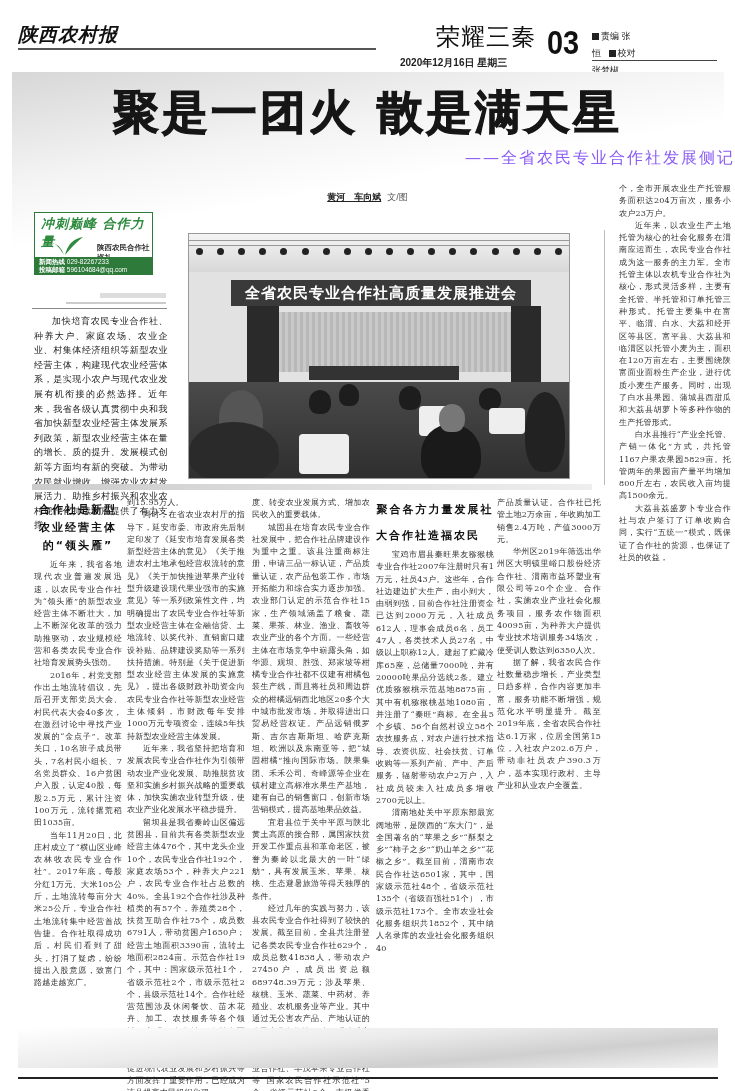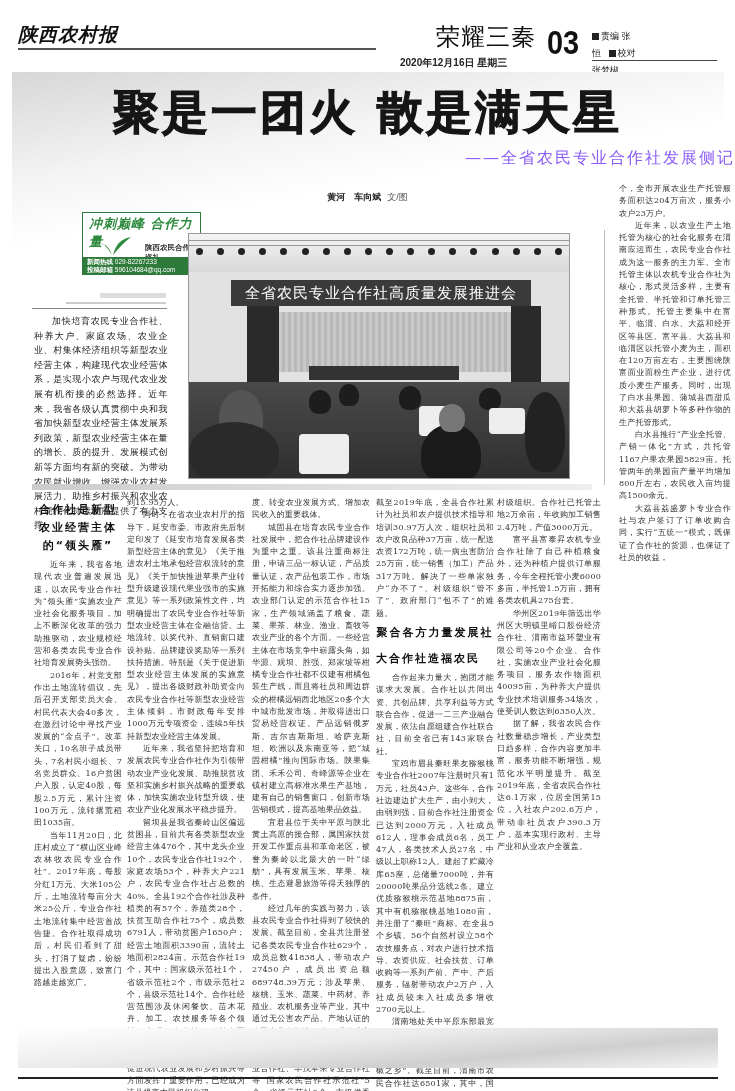--- a/index.html
+++ b/index.html
@@ -10,40 +10,40 @@
 .section-name{position:absolute;left:436px;top:21px;font-size:24px;color:#111;letter-spacing:1px;font-family:"DejaVu Serif",serif;}
 .pageno{position:absolute;left:547px;top:23px;font-size:34px;font-weight:bold;color:#111;font-family:"Liberation Sans",sans-serif;transform:scaleX(0.85);transform-origin:left;}
 .date{position:absolute;left:400px;top:56px;font-size:10px;font-weight:bold;font-family:"Liberation Sans",sans-serif;}
 .credits{position:absolute;left:592px;top:18px;font-size:9px;font-family:"Liberation Sans",sans-serif;line-height:17px;margin-top:10px;}
 .credits .sq{display:inline-block;width:7px;height:7px;background:#222;margin-right:2px;vertical-align:-1px;}
 .credit-rule{position:absolute;left:592px;top:60px;width:125px;height:1px;background:#444;}
 .banner{position:absolute;left:12px;top:72px;width:712px;height:195px;background:linear-gradient(170deg,#d7d7d7 0%,#f4f4f4 35%,#fff 55%,#fff 100%);}
 .headline{position:absolute;left:0;width:735px;top:82px;text-align:center;font-family:"DejaVu Sans",sans-serif;font-weight:900;font-size:46px;letter-spacing:3px;color:#161616;-webkit-text-stroke:1px #161616;}
 .subhead{position:absolute;left:0;width:735px;top:148px;text-align:right;font-size:16px;color:#8b5cf6;letter-spacing:2px;}
 .byline{position:absolute;left:0;width:735px;top:191px;text-align:center;font-size:9px;font-family:"Liberation Sans",sans-serif;}
-.byline b{margin-right:0;}
+.byline b{margin-right:0;text-decoration:underline;}
 .byline span.role{color:#555;margin-left:6px;}
-.promo{position:absolute;left:34px;top:212px;width:119px;height:63px;border:1.5px solid #2d7a3a;background:#fff;margin-left:48px;}
+.promo{position:absolute;left:34px;top:212px;width:119px;height:63px;border:1.5px solid #2d7a3a;background:#fff;}
 .promo .slogan{position:absolute;left:6px;top:2px;font-size:13px;font-weight:bold;color:#2d8a3e;font-style:italic;letter-spacing:1px;}
 .promo .leaf{position:absolute;left:10px;top:22px;width:40px;height:22px;}
 .promo .tour{position:absolute;left:62px;top:30px;font-size:7.5px;font-family:"Liberation Sans",sans-serif;font-weight:bold;color:#333;}
 .promo .contact{position:absolute;left:0;bottom:0;width:100%;height:17px;background:#2d7a3a;color:#fff;font-size:6.5px;font-family:"Liberation Sans",sans-serif;line-height:8px;padding:1px 4px;}
 .promo .contact span{display:block;}
 .deco-bar1{position:absolute;left:100px;top:293px;width:66px;height:5px;background:#ddd;}
 .deco-bar2{position:absolute;left:66px;top:302px;width:100px;height:2px;background:#ccc;}
 .deco-rule{position:absolute;left:32px;top:308px;width:135px;height:1px;background:#888;}
 .lead{position:absolute;left:34px;top:314px;width:134px;font-size:9px;line-height:14.6px;text-align:justify;font-family:"DejaVu Sans",sans-serif;letter-spacing:0.4px;color:#222;}
 .lead-shadow{position:absolute;left:32px;top:484px;width:560px;height:6px;background:linear-gradient(90deg,#ccc,#eee);}
 .photo{position:absolute;left:188px;top:233px;width:382px;height:246px;background:#6d6d6d;overflow:hidden;border:1px solid #999;}
 .photo .ceiling{position:absolute;left:0;top:0;width:100%;height:38px;background:linear-gradient(#f4f4f4,#d8d8d8);}
 .photo .truss{position:absolute;left:0;top:6px;width:100%;height:6px;border-top:1px solid #999;border-bottom:1px solid #999;}
 .photo .lights{position:absolute;left:0;top:14px;width:100%;height:16px;display:flex;justify-content:space-around;}
 .photo .lights i{display:block;width:7px;height:7px;border-radius:50%;background:#222;}
 .photo .wall{position:absolute;left:0;top:38px;width:100%;height:120px;background:#e2e2e2;}
-.photo .sign{position:absolute;left:42px;top:46px;width:300px;height:26px;background:#3a3a3a;color:#fff;text-align:center;font-family:"DejaVu Sans",sans-serif;font-weight:normal;font-size:15px;line-height:26px;letter-spacing:1px;}
+.photo .sign{position:absolute;left:42px;top:46px;width:300px;height:26px;background:#3a3a3a;color:#fff;text-align:center;font-family:"DejaVu Sans",sans-serif;font-weight:bold;font-size:15px;line-height:26px;letter-spacing:1px;}
 .photo .curtainL{position:absolute;left:58px;top:72px;width:32px;height:76px;background:#2a2a2a;}
 .photo .curtainR{position:absolute;left:322px;top:72px;width:30px;height:76px;background:#2a2a2a;}
 .photo .stage{position:absolute;left:90px;top:78px;width:232px;height:60px;background:repeating-linear-gradient(90deg,#c9c9c9 0 3px,#b8b8b8 3px 6px);}
 .photo .podium{position:absolute;left:120px;top:132px;width:150px;height:14px;background:#333;}
 .photo .audience{position:absolute;left:0;top:148px;width:100%;height:98px;background:linear-gradient(#4a4a4a,#2e2e2e);}
 .photo .head{position:absolute;border-radius:50% 50% 40% 40%;background:#1d1d1d;}
 .photo .chair{position:absolute;background:#eee;border-radius:4px;}
 .col{position:absolute;top:497px;font-size:8px;line-height:12.3px;text-align:justify;font-family:"DejaVu Serif",serif;color:#333;letter-spacing:0.2px;}
 .col p{text-indent:2em;}
 .col h3{font-family:"DejaVu Sans",sans-serif;font-size:11px;font-weight:bold;color:#111;letter-spacing:2px;text-indent:0;margin:4px 0 4px;line-height:18px;}
@@ -141,21 +141,21 @@
     <div class="head" style="left:250px;top:22px;width:26px;height:28px;background:#777;"></div>
     <div class="head" style="left:290px;top:6px;width:22px;height:22px;"></div>
     <div class="chair" style="left:300px;top:26px;width:36px;height:26px;"></div>
     <div class="head" style="left:336px;top:10px;width:40px;height:80px;background:#222;"></div>
   </div>
 </div>
 <div class="vsep"></div>
 
 <div class="col c1">
   <h3 class="c">合作社是新型农业经营主体的“领头雁”</h3>
-  <p>近年来，我省各地现代农业普遍发展迅速，以农民专业合作社为“领头雁”实施农业产业社会化服务项目，加上不断深化改革的强力助推驱动，农业规模经营和各类农民专业合作社培育发展势头强劲。</p>
+  <p>近年来，我省各地现代农业普遍发展迅速，以农民专业合作社为“领头雁”的新型农业经营主体不断壮大，加上不断深化改革的强力助推驱动，农业规模经营和各类农民专业合作社培育发展势头强劲。</p>
   <p>2016年，村党支部作出土地流转倡议，先后召开支部党员大会、村民代表大会40多次，在激烈讨论中寻找产业发展的“金点子”。改革关口，10名班子成员带头，7名村民小组长、7名党员群众、16户贫困户入股，认定40股，每股2.5万元，累计注资100万元，流转撂荒稻田1035亩。</p>
   <p>当年11月20日，北庄村成立了“横山区业峰农林牧农民专业合作社”。2017年底，每股分红1万元、大米105公斤，土地流转每亩分大米25公斤，专业合作社土地流转集中经营首战告捷。合作社取得成功后，村民们看到了甜头，打消了疑虑，纷纷提出入股意愿，致富门路越走越宽广。</p>
 
 </div>
 
 <div class="col c2">
   <p style="text-indent:0">到15.95万人。</p>
   <p>同时，在省农业农村厅的指导下，延安市委、市政府先后制定印发了《延安市培育发展各类新型经营主体的意见》《关于推进农村土地承包经营权流转的意见》《关于加快推进苹果产业转型升级建设现代果业强市的实施意见》等一系列政策性文件，均明确提出了农民专业合作社等新型农业经营主体在金融信贷、土地流转、以奖代补、直销窗口建设补贴、品牌建设奖励等一系列扶持措施。特别是《关于促进新型农业经营主体发展的实施意见》，提出各级财政补助资金向农民专业合作社等新型农业经营主体倾斜，市财政每年安排1000万元专项资金，连续5年扶持新型农业经营主体发展。</p>
   <p>近年来，我省坚持把培育和发展农民专业合作社作为引领带动农业产业化发展、助推脱贫攻坚和实施乡村振兴战略的重要载体，加快实施农业转型升级，使农业产业化发展水平稳步提升。</p>
   <p>留坝县是我省秦岭山区偏远贫困县，目前共有各类新型农业经营主体476个，其中龙头企业10个，农民专业合作社192个，家庭农场53个，种养大户221户，农民专业合作社占总数的40%。全县192个合作社涉及种植类的有57个，养殖类28个，扶贫互助合作社75个，成员数6791人，带动贫困户1650户；经营土地面积3390亩，流转土地面积2824亩。示范合作社19个，其中：国家级示范社1个，省级示范社2个，市级示范社2个，县级示范社14个。合作社经营范围涉及休闲餐饮、苗木花卉、加工、农技服务等各个领域，实现了合作社行政村全覆盖，在组织带动小农户发展生产、衔接产销、助力脱贫攻坚、促进现代农业发展和乡村振兴等方面发挥了重要作用，已经成为该县提高农民组织化程</p>
@@ -163,31 +163,28 @@
 
 <div class="col c3">
   <p style="text-indent:0">度、转变农业发展方式、增加农民收入的重要载体。</p>
   <p>城固县在培育农民专业合作社发展中，把合作社品牌建设作为重中之重。该县注重商标注册，申请三品一标认证，产品质量认证，农产品包装工作，市场开拓能力和综合实力逐步加强。农业部门认定的示范合作社15家，生产领域涵盖了粮食、蔬菜、果茶、林业、渔业、畜牧等农业产业的各个方面。一些经营主体在市场竞争中崭露头角，如华源、观坝、胜强、郑家坡等柑橘专业合作社都不仅建有柑橘包装生产线，而且将社员和周边群众的柑橘远销西北地区20多个大中城市批发市场，并取得进出口贸易经营权证。产品远销俄罗斯、吉尔吉斯斯坦、哈萨克斯坦、欧洲以及东南亚等，把“城固柑橘”推向国际市场。陕果集团、禾禾公司、奇峰源等企业在镇村建立高标准水果生产基地，建有自己的销售窗口，创新市场营销模式，提高基地果品效益。</p>
   <p>宜君县位于关中平原与陕北黄土高原的接合部，属国家扶贫开发工作重点县和革命老区，被誉为秦岭以北最大的一叶“绿舫”，具有发展玉米、苹果、核桃、生态避暑旅游等得天独厚的条件。</p>
   <p>经过几年的实践与努力，该县农民专业合作社得到了较快的发展。截至目前，全县共注册登记各类农民专业合作社629个，成员总数41838人，带动农户27450户，成员出资总额689748.39万元；涉及苹果、核桃、玉米、蔬菜、中药材、养殖业、农机服务业等产业。其中通过无公害农产品、产地认证的农民专业合作社45个，现建成宜君县绿佳源蔬菜专业合作社、云丰玉米专业合作社、金祥核桃专业合作社、丰茂苹果专业合作社等“国家农民合作社示范社”5个，省级示范社5个，市级优秀示范社26个。</p>
 
 </div>
 
 <div class="col c4">
-  <p style="text-indent:0">截至2019年底，全县合作社累计为社员和农户提供技术指导和培训30.97万人次，组织社员和农户改良品种37万亩，统一配送农资172万吨，统一病虫害防治25万亩，统一销售（加工）产品317万吨。解决了一些单家独户“办不了”、村级组织“管不了”、政府部门“包不了”的难题。</p>
   <h3 class="c" style="margin-bottom:8px">聚合各方力量发展社</h3>
   <h3 style="margin-top:0">大合作社造福农民</h3>
-  <p>合作起来力量大，抱团才能谋求大发展。合作社以共同出资、共创品牌、共享利益等方式联合合作，促进一二三产业融合发展，依法自愿组建合作社联合社，目前全省已有143家联合社。</p>
   <p>宝鸡市眉县秦旺果友猕猴桃专业合作社2007年注册时只有1万元，社员43户。这些年，合作社边建边扩大生产，由小到大，由弱到强，目前合作社注册资金已达到2000万元，入社成员612人，理事会成员6名，员工47人，各类技术人员27名，中级以上职称12人。建起了贮藏冷库65座，总储量7000吨，并有20000吨果品分选线2条。建立优质猕猴桃示范基地8875亩，其中有机猕猴桃基地1080亩，并注册了“秦旺”商标。在全县5个乡镇、56个自然村设立58个农技服务点，对农户进行技术指导、农资供应、社会扶贫、订单收购等一系列产前、产中、产后服务，辐射带动农户2万户，入社成员较未入社成员多增收2700元以上。</p>
   <p>渭南地处关中平原东部最宽阔地带，是陕西的“东大门”，是全国著名的“苹果之乡”“酥梨之乡”“柿子之乡”“奶山羊之乡”“花椒之乡”。截至目前，渭南市农民合作社达6501家，其中，国家级示范社48个，省级示范社135个（省级百强社51个），市级示范社173个。全市农业社会化服务组织共1852个，其中纳人名录库的农业社会化服务组织40</p>
 </div>
 
 <div class="col c5">
-  <p style="text-indent:0">村级组织。合作社已托管土地2万余亩，年收购加工销售2.4万吨，产值3000万元。</p>
-  <p>富平县富泰昇农机专业合作社除了自己种植粮食外，还为种植户提供订单服务，今年全程托管小麦6000多亩，半托管1.5万亩，拥有各类农机具275台套。</p>
+  <p style="text-indent:0">产品质量认证。合作社已托管土地2万余亩，年收购加工销售2.4万吨，产值3000万元。</p>
   <p>华州区2019年筛选出华州区大明镇里峪口股份经济合作社、渭南市益环塑业有限公司等20个企业、合作社，实施农业产业社会化服务项目，服务农作物面积40095亩，为种养大户提供专业技术培训服务34场次，使受训人数达到6350人次。</p>
   <p>据了解，我省农民合作社数量稳步增长，产业类型日趋多样，合作内容更加丰富，服务功能不断增强，规范化水平明显提升。截至2019年底，全省农民合作社达6.1万家，位居全国第15位，入社农户202.6万户，带动非社员农户390.3万户，基本实现行政村、主导产业和从业农户全覆盖。</p>
 
 </div>
 
 <div class="col c6">
   <p style="text-indent:0">个，全市开展农业生产托管服务面积达204万亩次，服务小农户23万户。</p>
   <p>近年来，以农业生产土地托管为核心的社会化服务在渭南应运而生，农民专业合作社成为这一服务的主力军。全市托管主体以农机专业合作社为核心，形式灵活多样，主要有全托管、半托管和订单托管三种形式。托管主要集中在富平、临渭、白水、大荔和经开区等县区。富平县、大荔县和临渭区以托管小麦为主，面积在120万亩左右，主要围绕陕富面业面粉生产企业，进行优质小麦生产服务。同时，出现了白水县果园、蒲城县西甜瓜和大荔县胡萝卜等多种作物的生产托管形式。</p>
   <p>白水县推行“产业全托管、产销一体化”方式，共托管1167户果农果园5829亩。托管两年的果园亩产量平均增加800斤左右，农民收入亩均提高1500余元。</p>
   <p>大荔县荔盛萝卜专业合作社与农户签订了订单收购合同，实行“五统一”模式，既保证了合作社的货源，也保证了社员的收益，</p>

